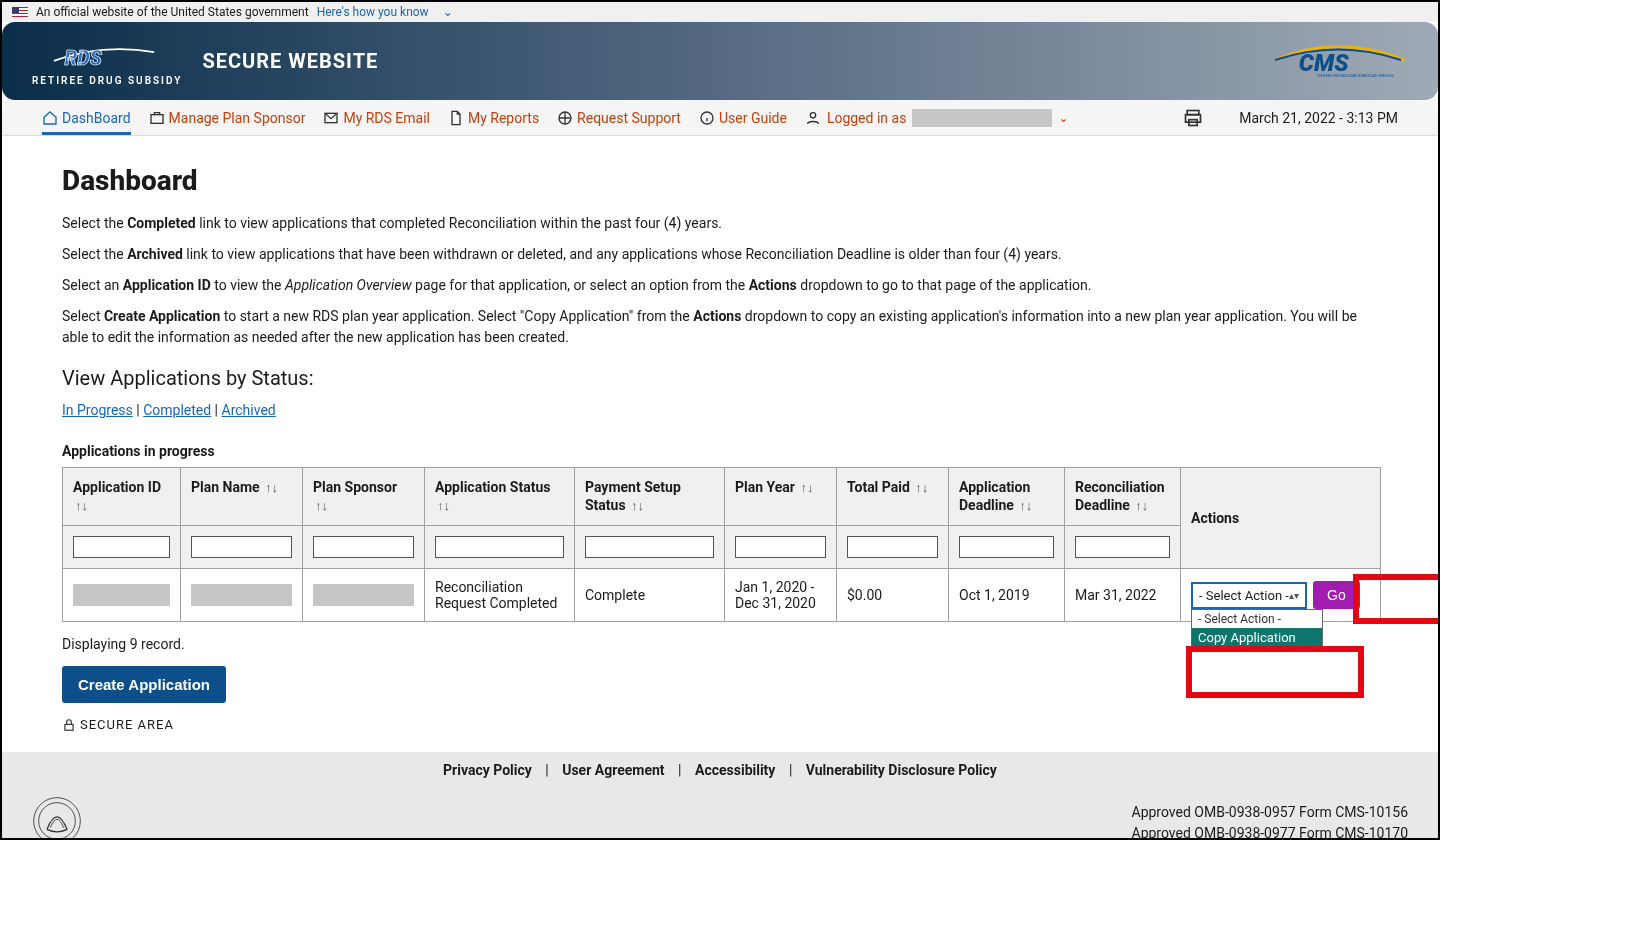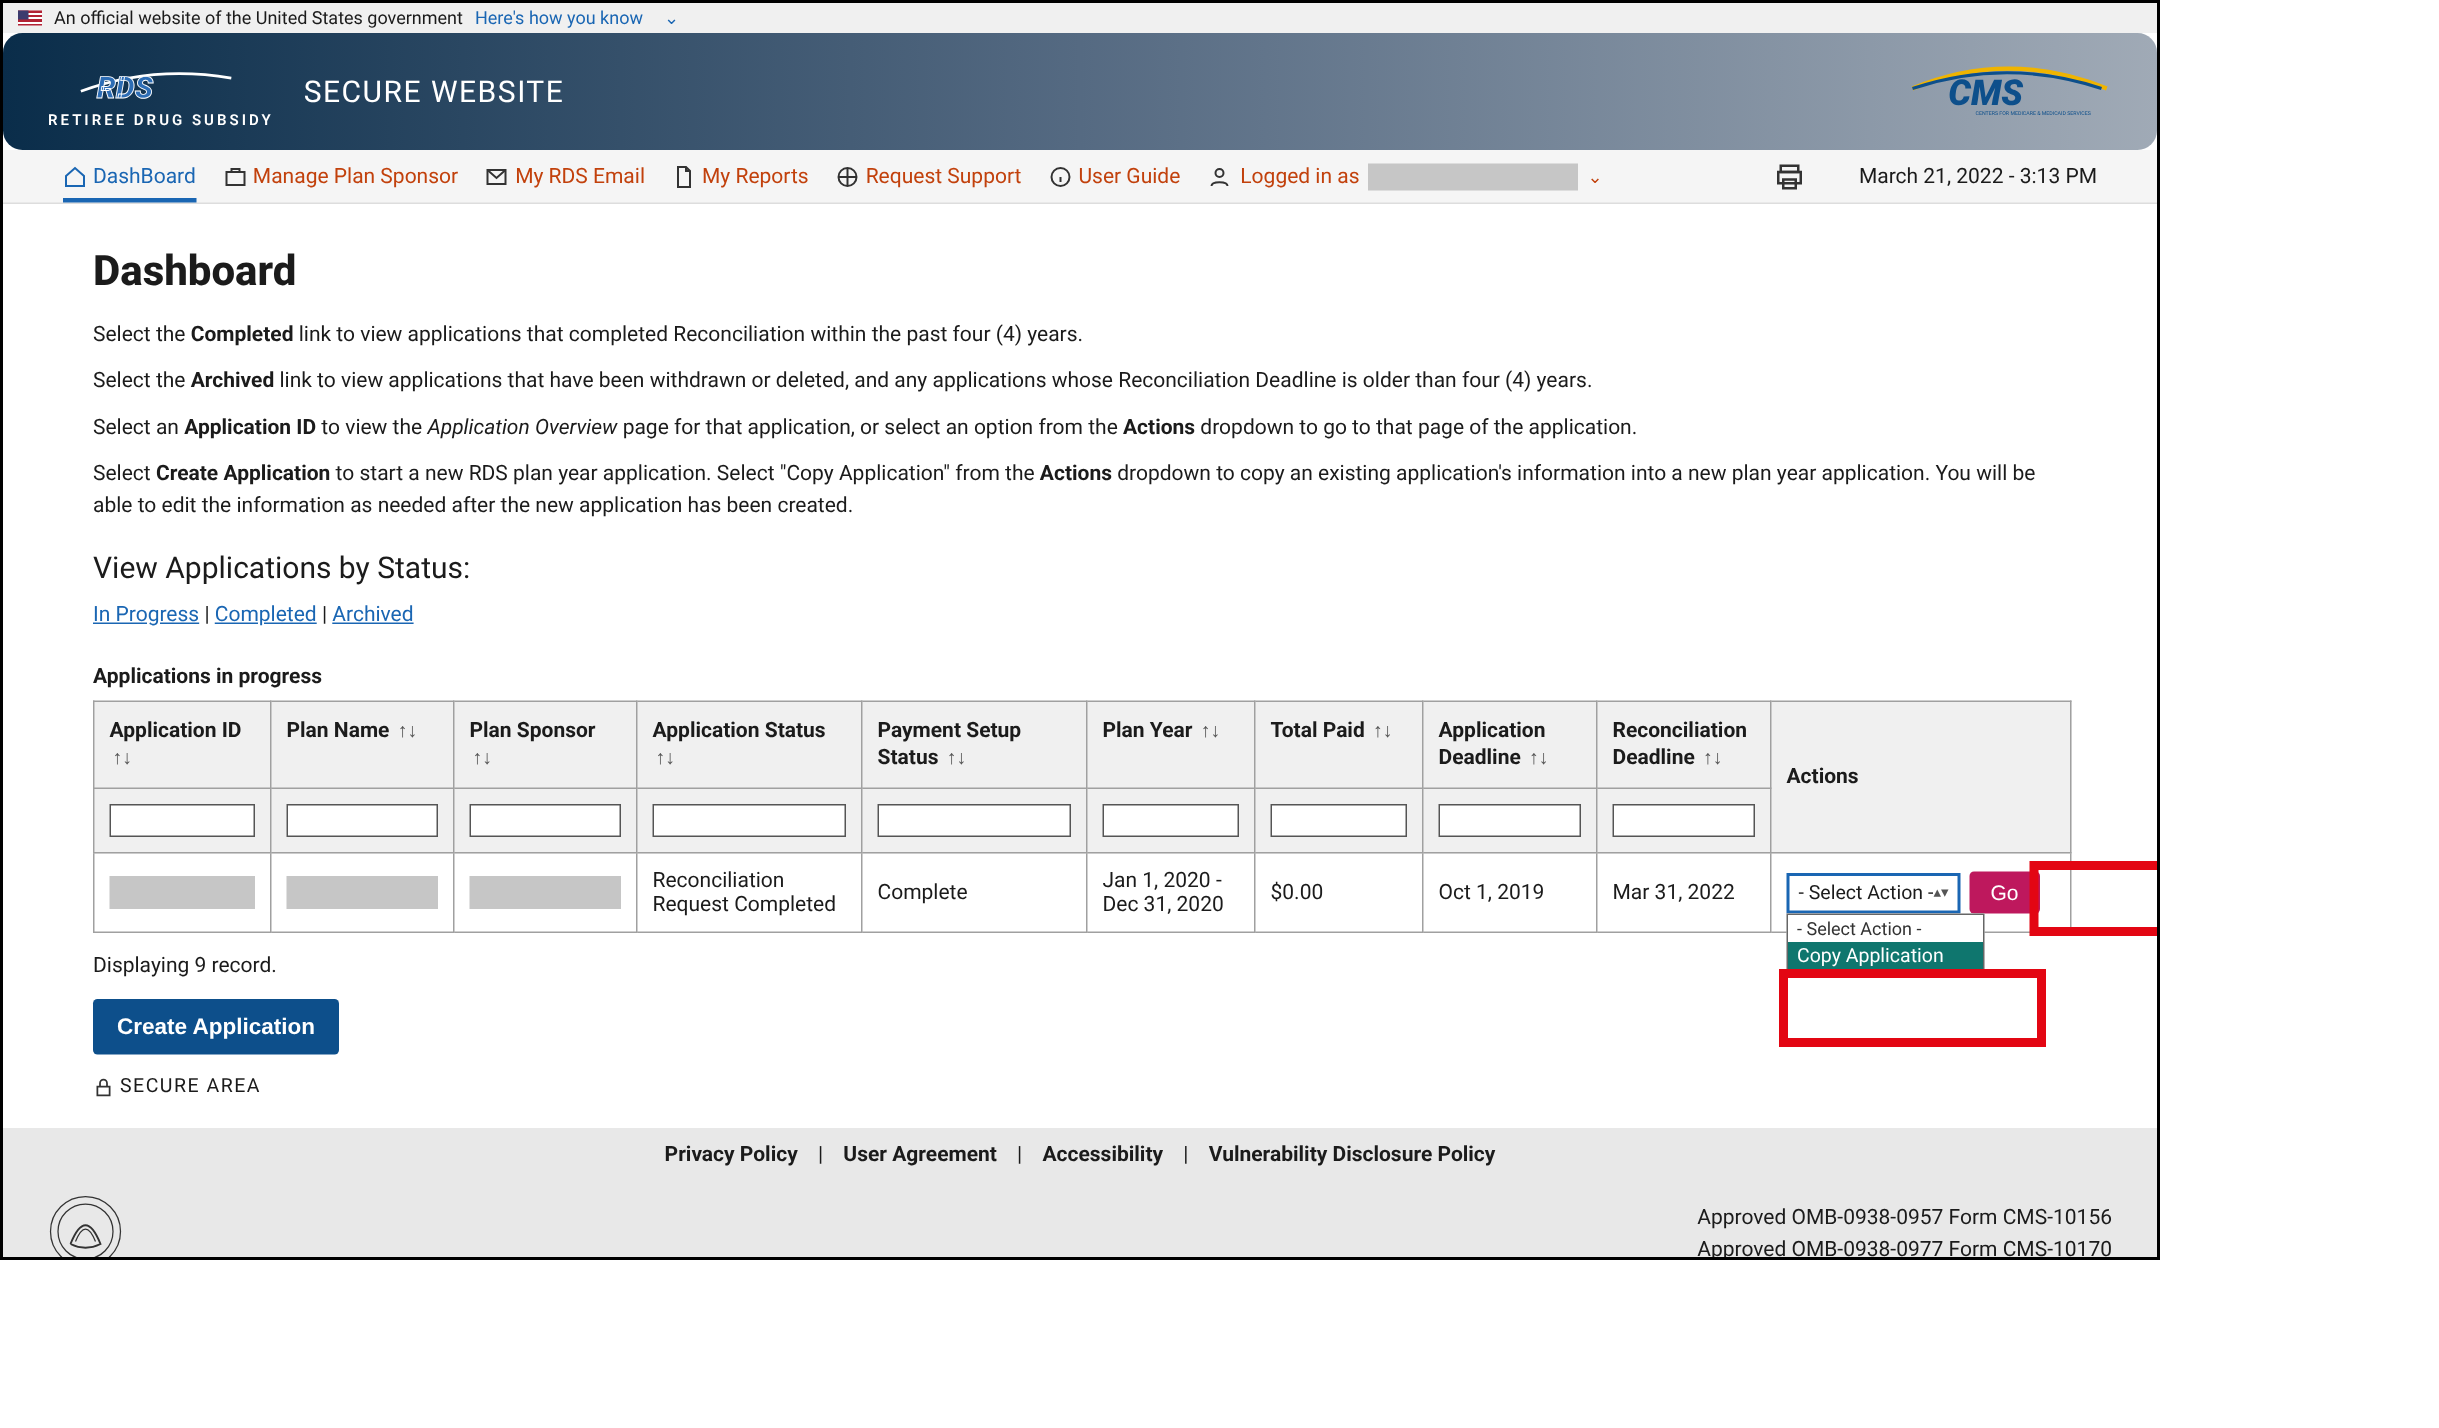--- a/index.html
+++ b/index.html
@@ -11,21 +11,21 @@
   .gov-banner .flag::before{content:"";position:absolute;left:0;top:0;width:7px;height:6px;background:#3c3b6e;}
   .gov-banner a { color:#1a66b3; text-decoration:none; }
   .gov-banner .chev { color:#1a66b3; margin-left:6px; }
   
   
   .site-header { height: 78px; background: linear-gradient(to right,#0a2d4a 0%,#556a82 50%,#a0aab6 100%); display:flex; align-items:center; justify-content:space-between; padding:0 30px; color:#fff;border-radius:13px; }
   .header-left { display:flex; align-items:center; gap:20px; }
   .rds-logo { display:flex; flex-direction:column; align-items:center; line-height:1; }
   .rds-logo svg { width:118px; height:38px; }
   .rds-logo-sub { font-size:10px; letter-spacing:2px; font-weight:600; margin-top:2px; }
-  .site-title { font-size:20px; font-weight:400; letter-spacing:1px;text-align:right; }
+  .site-title { font-size:20px; font-weight:700; letter-spacing:1px;text-align:right; }
   .cms-logo svg { width:140px; height:40px; }
   
   
   .nav-bar { background:#f5f5f5; border-bottom:1px solid #ddd; display:flex; align-items:center; justify-content:space-between; padding:0 40px 0 40px; height:36px; font-size:14px; }
   .nav-left { display:flex; align-items:center; gap:18px; }
   .nav-item { display:flex; align-items:center; gap:4px; color:#c2410c; text-decoration:none; cursor:pointer; position:relative; padding:8px 0;}
   .nav-item.active { color:#1a66b3; }
   .nav-item.active::after { content:""; position:absolute; left:0; right:0; bottom:-1px; height:3px; background:#1a66b3; }
   .nav-icon { width:16px; height:16px; }
   .logged-as { display:flex; align-items:center; gap:6px; }
@@ -44,21 +44,21 @@
   
   
   table.apps { border-collapse:collapse; width:100%; table-layout:fixed; }
   table.apps th, table.apps td { border:1px solid #a0a0a0; padding:10px 10px; text-align:left; vertical-align:middle; font-size:14px; }
   table.apps th { background:#f0f0f0; font-weight:700; line-height:1.3; vertical-align:top; }
   .sort-icon { font-size:13px; color:#555; margin-left:2px; white-space:nowrap;}
   .filter-input { width:100%; height:22px; border:1px solid #555; padding:1px 4px; font-size:13px; }
   .redact-cell { display:block; height:22px; background:#c6c6c6; }
   .action-cell { position:relative; }
   .select-action { border:2px solid #1a66b3; background:#fff; padding:4px 6px; font-size:13px; width:116px; display:inline-flex; justify-content:space-between; align-items:center; cursor:pointer; }
-  .go-btn { background:#be185d; color:#fff; border:none; padding:6px 14px; font-size:14px; border-radius:3px; cursor:pointer; margin-left:6px; }
+  .go-btn { background:#a21caf; color:#fff; border:none; padding:6px 14px; font-size:14px; border-radius:3px; cursor:pointer; margin-left:6px; }
   .dropdown-pop { position:absolute; left:10px; top:40px; width:132px; background:#fff; border:1px solid #666; z-index:5; font-size:13px; }
   .dropdown-pop .opt { padding:2px 6px; }
   .dropdown-pop .opt.sel-placeholder { color:#333; font-size:12px; }
   .dropdown-pop .opt.highlight { background:#0f766e; color:#fff; }
   .red-highlight { position:absolute; border:6px solid #e30613; z-index:3; pointer-events:none; }
   .red-box-1 { top:-7px; left:162px; width:200px; height:50px; }
   .red-box-2 { top:36px; left:-6px; width:178px; height:52px; }
   
   .displaying { margin-top:14px; font-size:14px; }
   .create-btn { background:#0d4f8b; color:#fff; border:none; padding:10px 16px; font-size:15px; font-weight:600; border-radius:3px; cursor:pointer; margin-top:14px; }

